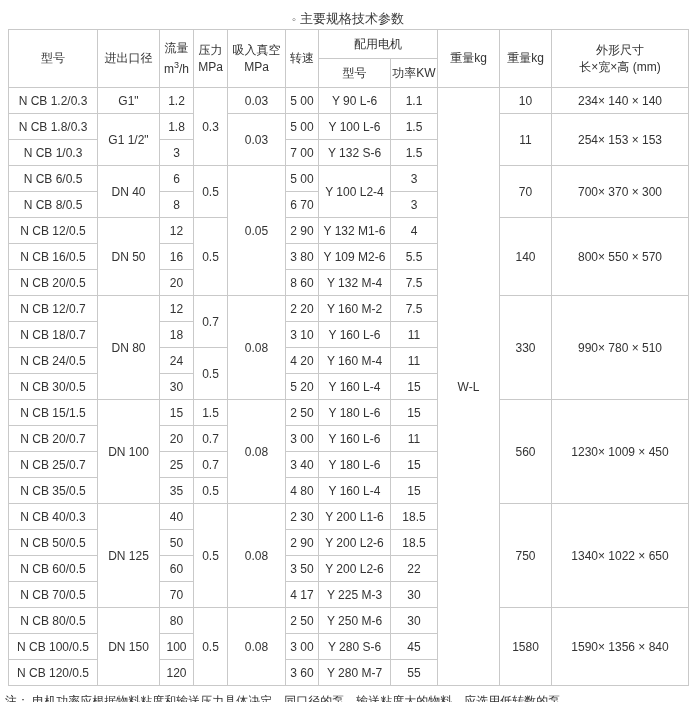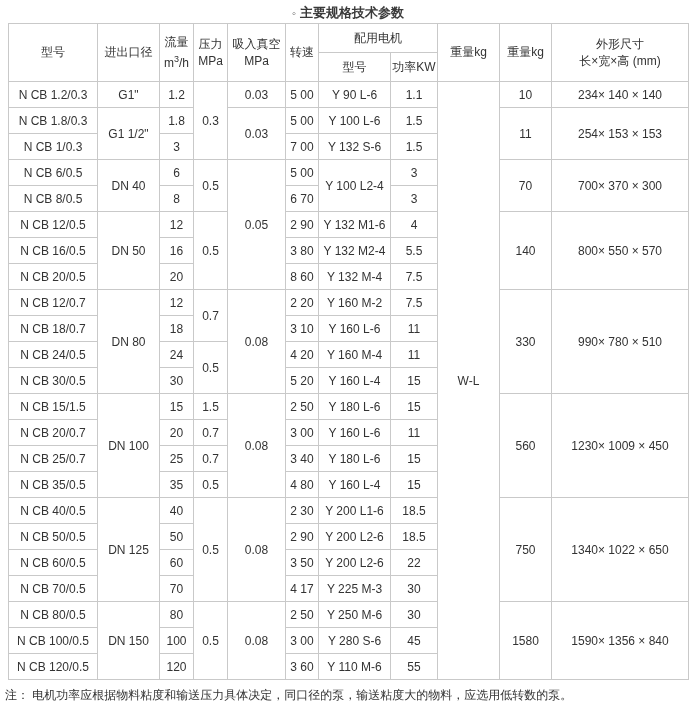--- a/index.html
+++ b/index.html
@@ -5,24 +5,23 @@
   html,body{margin:0;padding:0;}
   body{
     width:696px;height:702px;background:#ffffff;overflow:hidden;
     font-family:"Liberation Sans","DejaVu Sans",sans-serif;
     color:#333;
   }
   .page-title{
     text-align:center;
     font-size:13px;
     color:#3a3a3a;
-    padding-top:5px;
+    padding-top:11px;
     height:15px;
     line-height:15px;
-    font-weight:bold;
   }
   .page-title .bullet{
     font-size:11px;
     color:#555;
     margin-right:4px;
   }
   table.specs{
     border-collapse:collapse;
     table-layout:fixed;
     margin:3px 0 0 8px;
@@ -144,21 +143,21 @@
         <td>2 90</td>
         <td>Y 132 M1-6</td>
         <td>4</td>
         <td rowspan="3">140</td>
         <td rowspan="3">800× 550 × 570</td>
       </tr>
       <tr>
         <td>N CB 16/0.5</td>
         <td>16</td>
         <td>3 80</td>
-        <td>Y 132 M2-4</td>
+        <td>Y 109 M2-6</td>
         <td>5.5</td>
       </tr>
       <tr>
         <td>N CB 20/0.5</td>
         <td>20</td>
         <td>8 60</td>
         <td>Y 132 M-4</td>
         <td>7.5</td>
       </tr>
       <tr>
@@ -225,21 +224,21 @@
       </tr>
       <tr>
         <td>N CB 35/0.5</td>
         <td>35</td>
         <td>0.5</td>
         <td>4 80</td>
         <td>Y 160 L-4</td>
         <td>15</td>
       </tr>
       <tr>
-        <td>N CB 40/0.5</td>
+        <td>N CB 40/0.3</td>
         <td rowspan="4">DN 125</td>
         <td>40</td>
         <td rowspan="4">0.5</td>
         <td rowspan="4">0.08</td>
         <td>2 30</td>
         <td>Y 200 L1-6</td>
         <td>18.5</td>
         <td rowspan="4">750</td>
         <td rowspan="4">1340× 1022 × 650</td>
       </tr>
@@ -280,19 +279,19 @@
         <td>N CB 100/0.5</td>
         <td>100</td>
         <td>3 00</td>
         <td>Y 280 S-6</td>
         <td>45</td>
       </tr>
       <tr>
         <td>N CB 120/0.5</td>
         <td>120</td>
         <td>3 60</td>
-        <td>Y 110 M-6</td>
+        <td>Y 280 M-7</td>
         <td>55</td>
       </tr>
     </tbody>
 </table>
 
 <div class="footnote"><span>注：</span><span> 电机功率应根据物料粘度和输送压力具体决定，同口径的泵，输送粘度大的物料，应选用低转数的泵。</span></div>
 
 </body></html>

